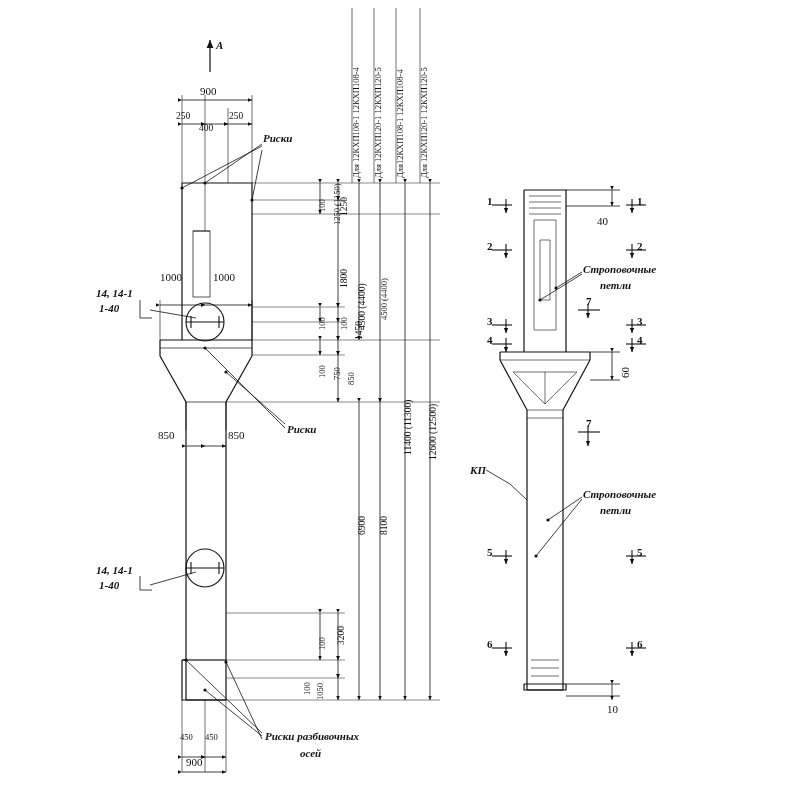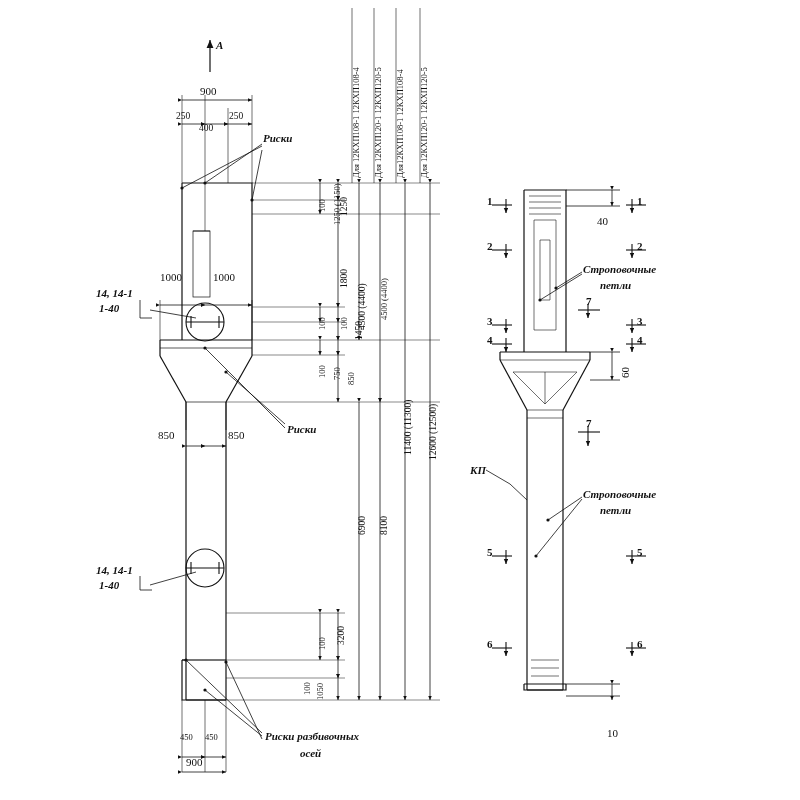--- a/index.html
+++ b/index.html
@@ -313,21 +313,21 @@
 
   <div class="lbl xs rot" style="left:352px;top:178px;">Для 12КХП108-1  12КХП108-4</div>
   <div class="lbl xs rot" style="left:374px;top:178px;">Для 12КХП120-1  12КХП120-5</div>
   <div class="lbl xs rot" style="left:396px;top:178px;">Для12КХП108-1  12КХП108-4</div>
   <div class="lbl xs rot" style="left:420px;top:178px;">Для 12КХП120-1  12КХП120-5</div>
   <div class="lbl xs rot" style="left:333px;top:225px;">1250 (1150)</div>
   <div class="lbl xs rot" style="left:380px;top:320px;">4500 (4400)</div>
 
   <div class="lbl" style="left:597px;top:176px;margin-top:40px;">40</div>
   <div class="lbl rot" style="left:620px;top:378px;">60</div>
-  <div class="lbl" style="left:607px;top:704px;margin-top:24px;">10</div>
+  <div class="lbl" style="left:607px;top:704px;">10</div>
 
   <div class="lbl b" style="left:487px;top:196px;">1</div>
   <div class="lbl b" style="left:637px;top:196px;">1</div>
   <div class="lbl b" style="left:487px;top:241px;">2</div>
   <div class="lbl b" style="left:637px;top:241px;">2</div>
   <div class="lbl b" style="left:487px;top:316px;">3</div>
   <div class="lbl b" style="left:637px;top:316px;">3</div>
   <div class="lbl b" style="left:487px;top:335px;">4</div>
   <div class="lbl b" style="left:637px;top:335px;">4</div>
   <div class="lbl b" style="left:487px;top:547px;">5</div>

